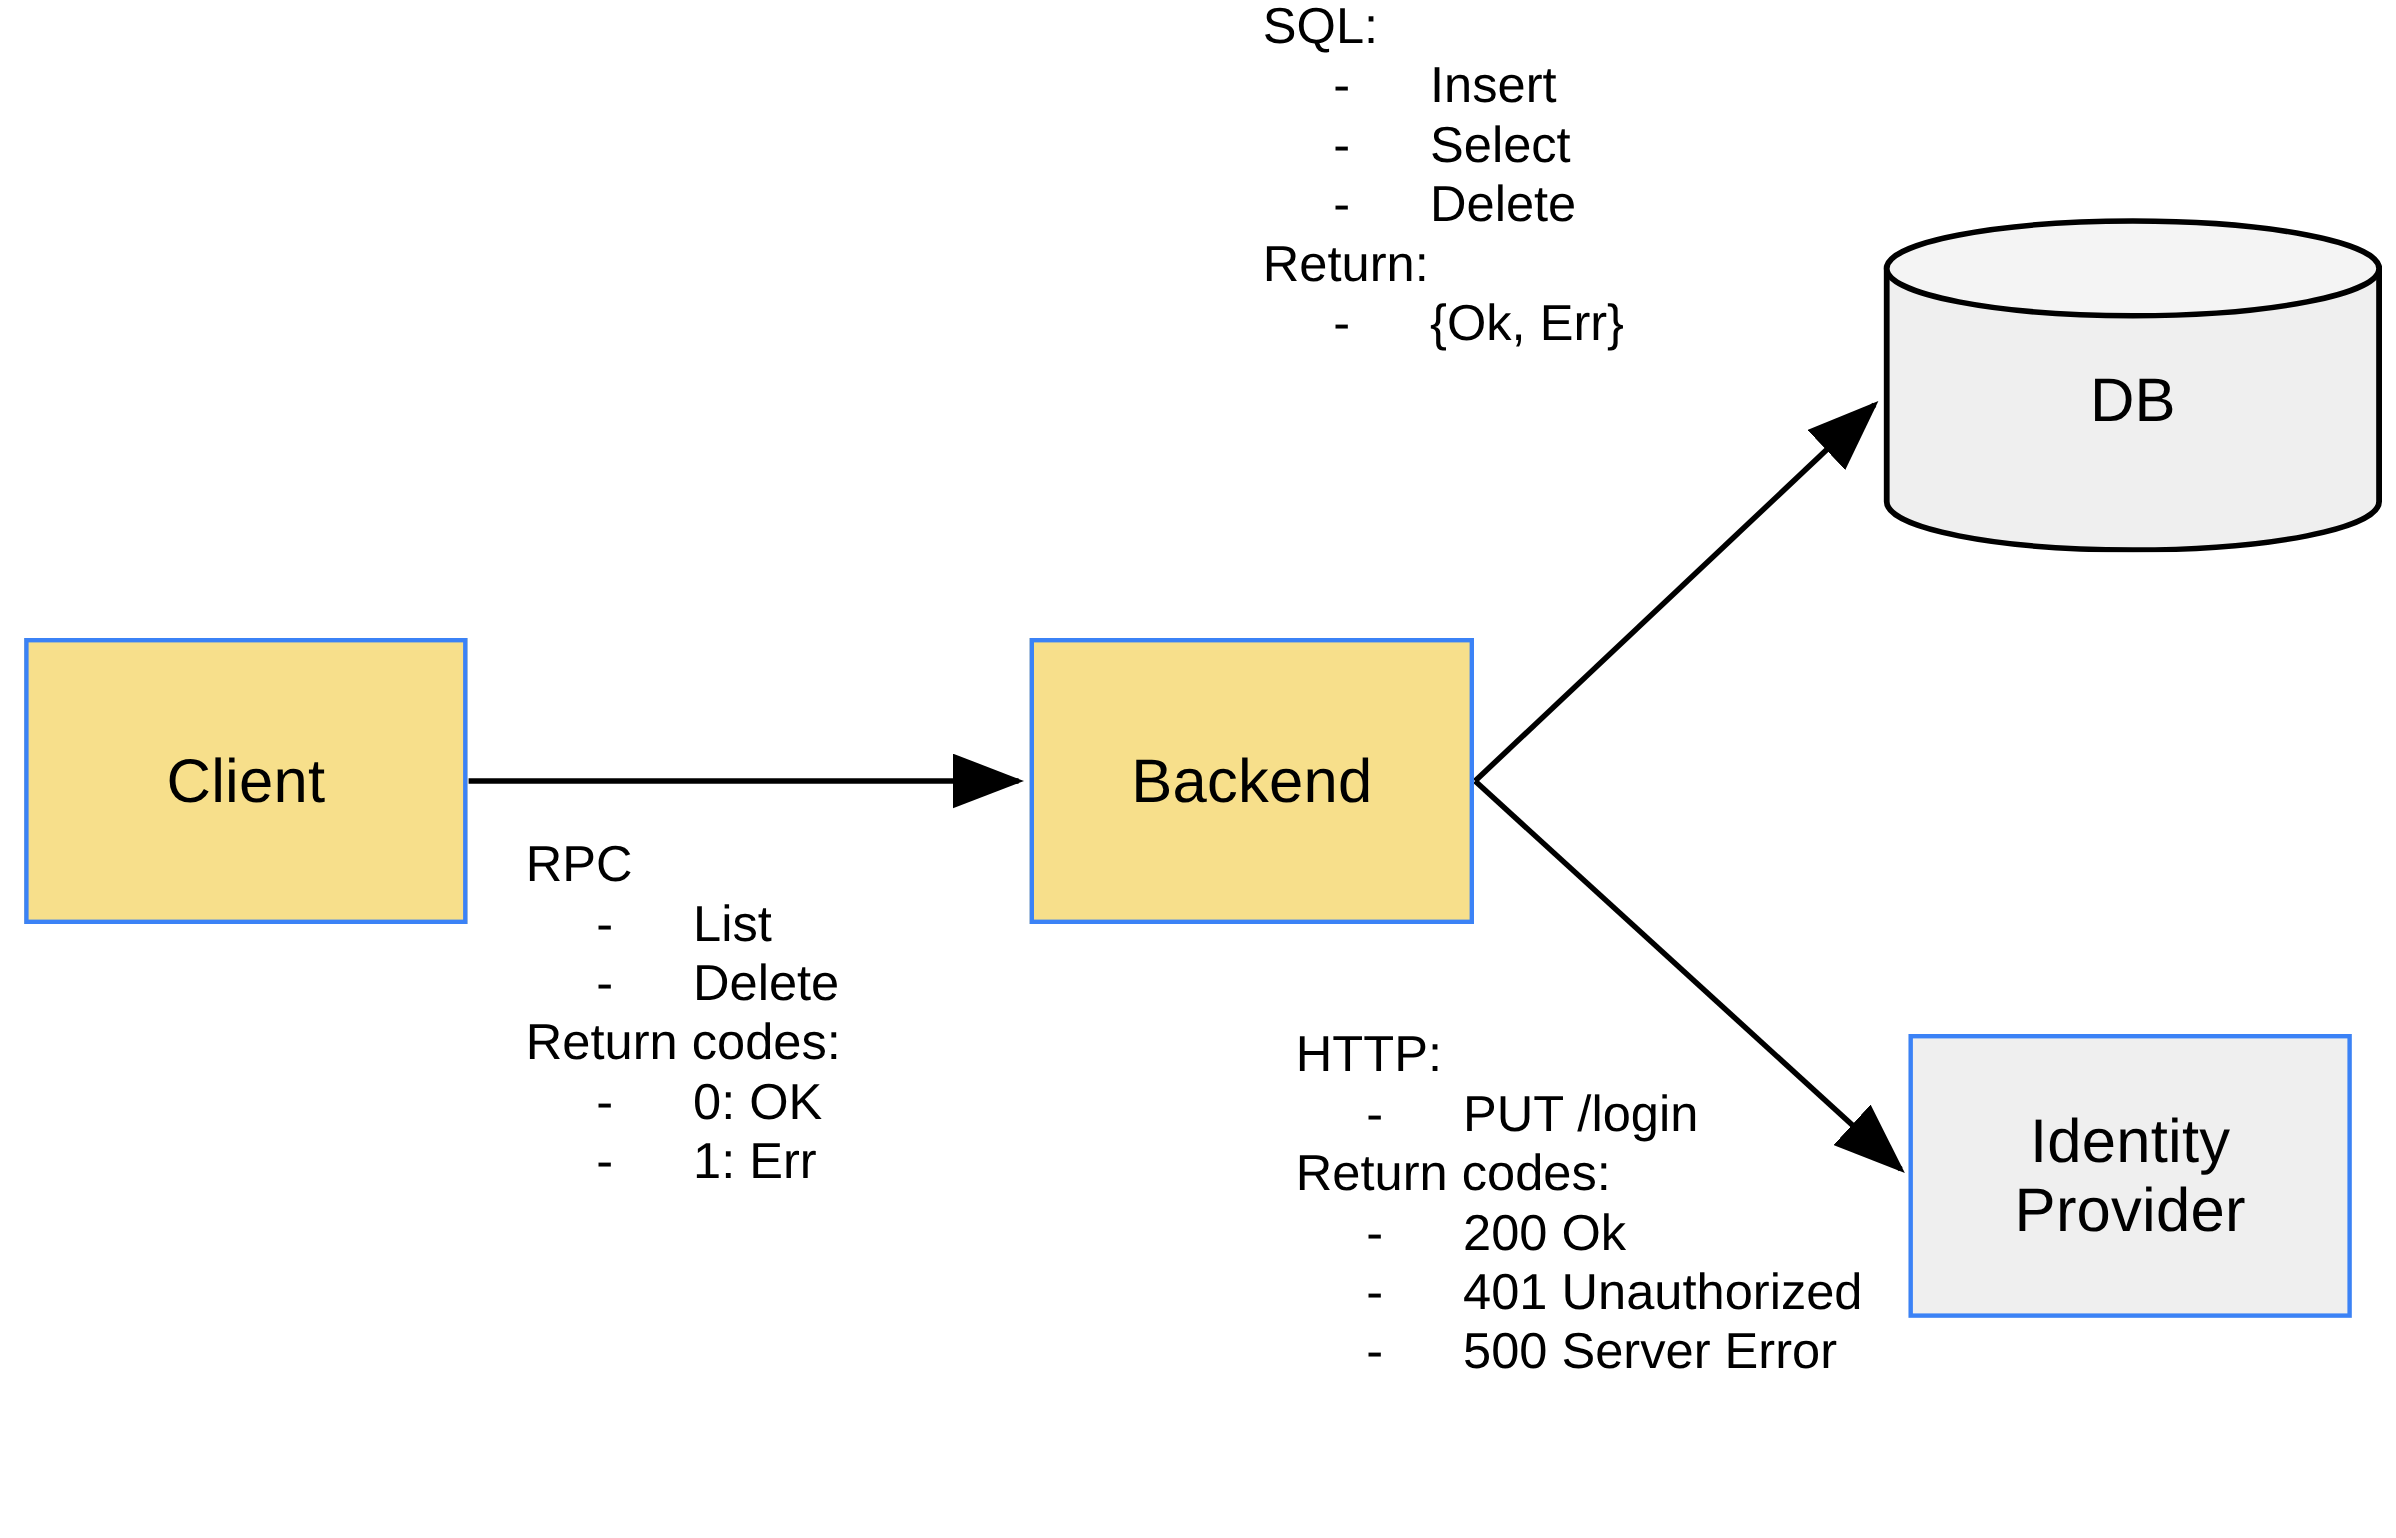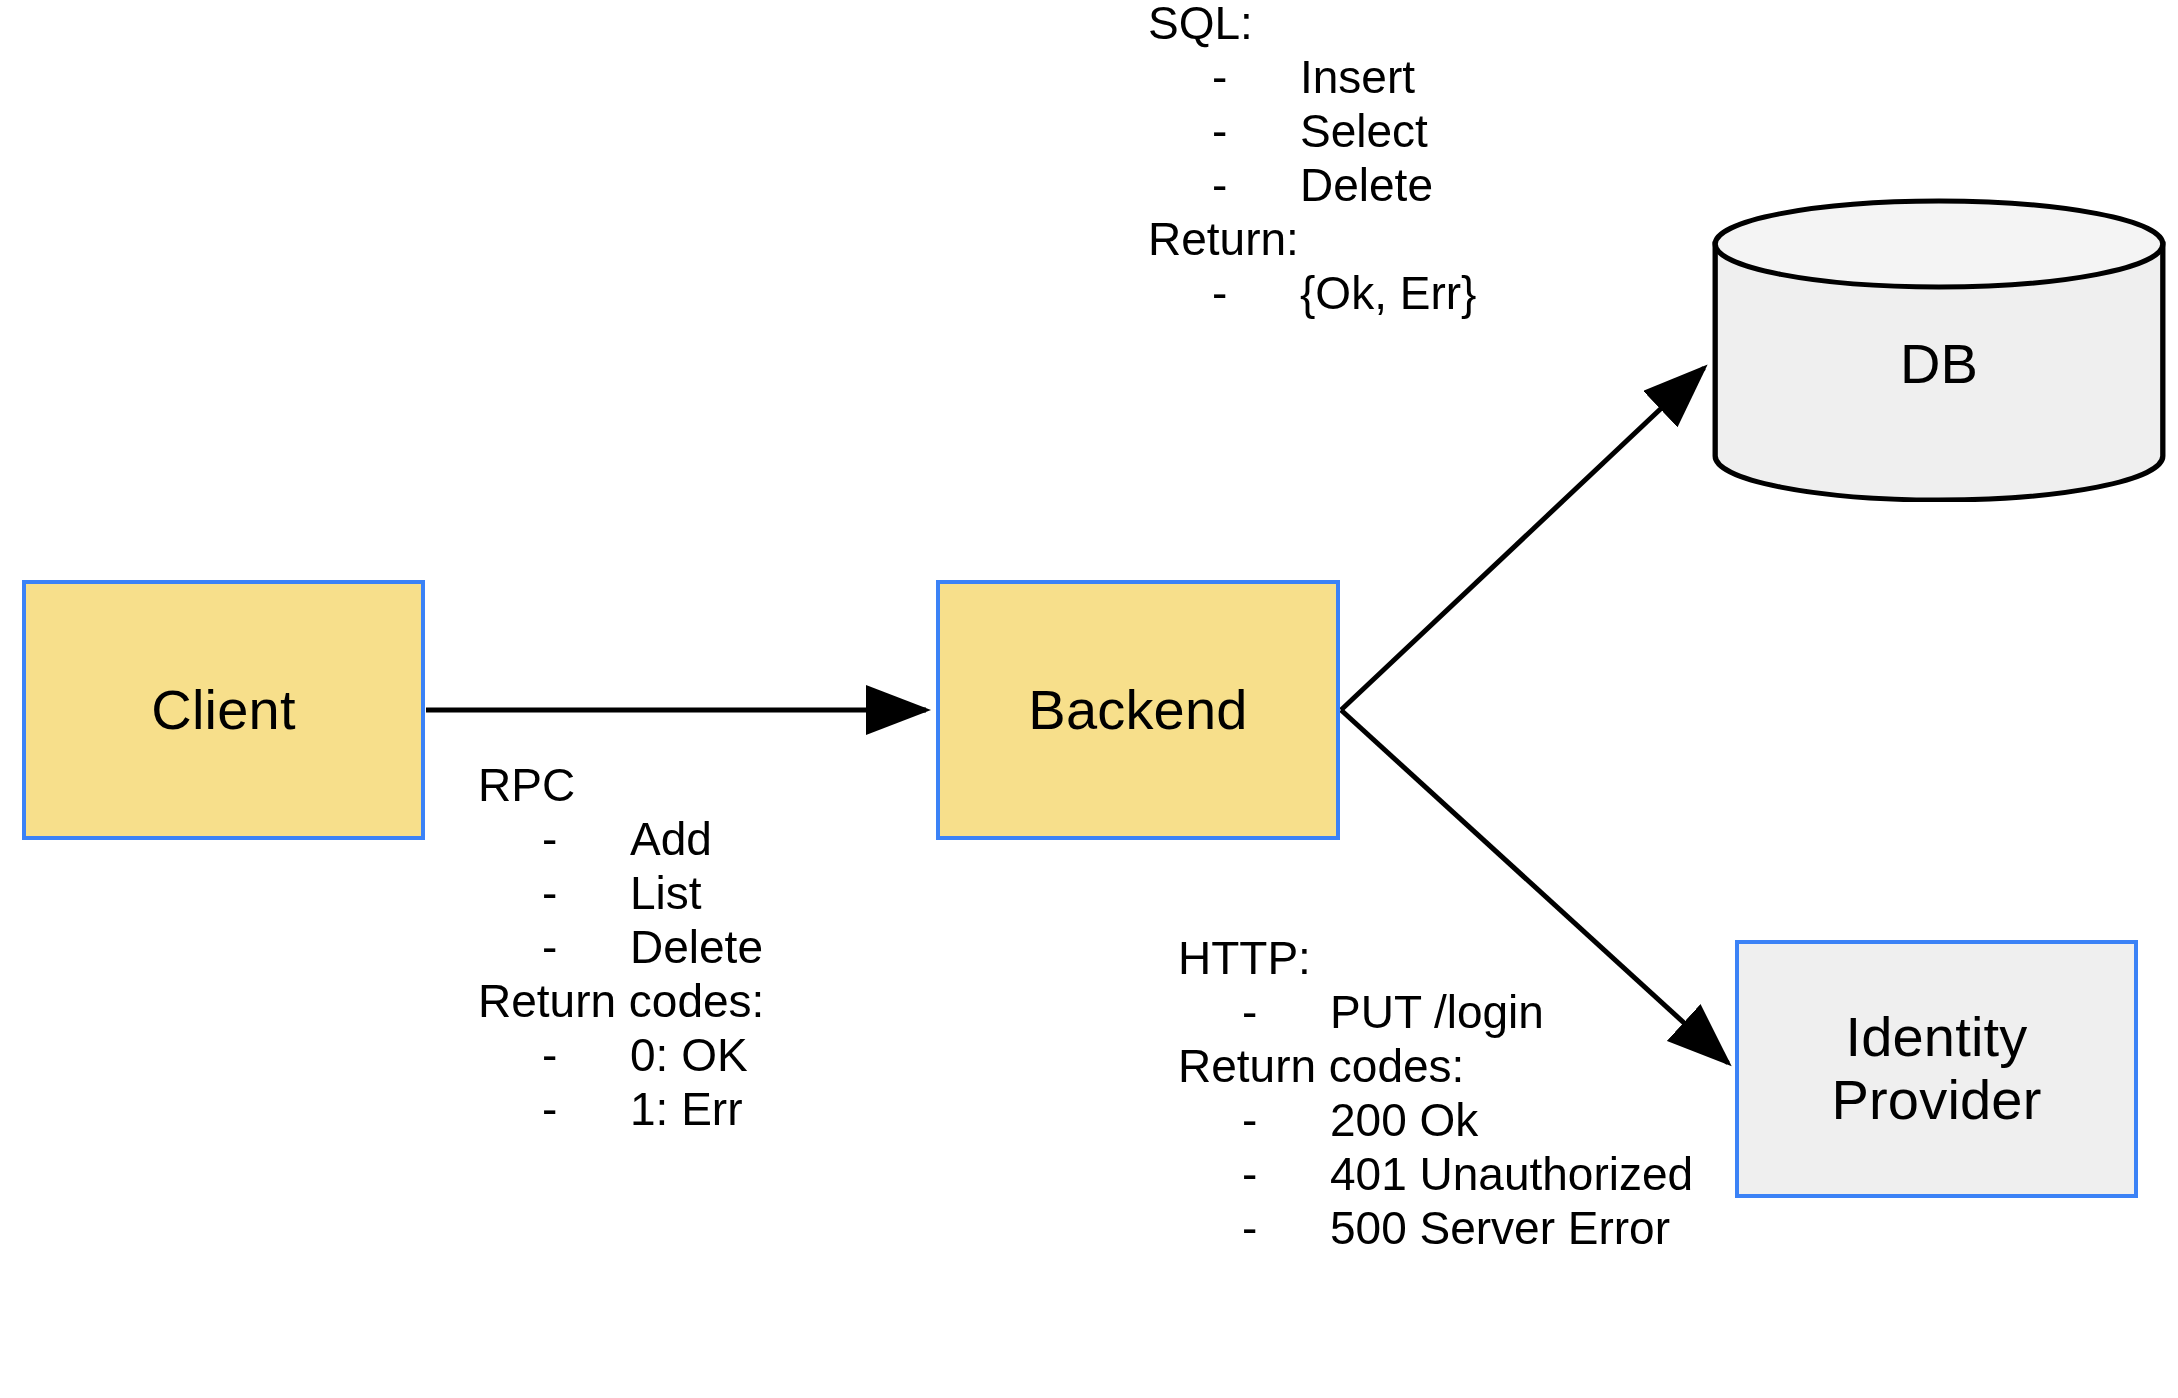--- a/index.html
+++ b/index.html
@@ -168,23 +168,20 @@
       <li>
         <span class="dash">-</span><span>{Ok, Err}</span>
       </li>
     </ul>
   </div>
 
   <div id="annot-rpc" class="annot">
     <span class="head">RPC</span>
     <ul>
       <li>
-        <span class="dash">-</span><span>Add</span>
-      </li>
-      <li>
         <span class="dash">-</span><span>List</span>
       </li>
       <li>
         <span class="dash">-</span><span>Delete</span>
       </li>
     </ul>
     <span class="head">Return codes:</span>
     <ul>
       <li>
         <span class="dash">-</span><span>0: OK</span>

